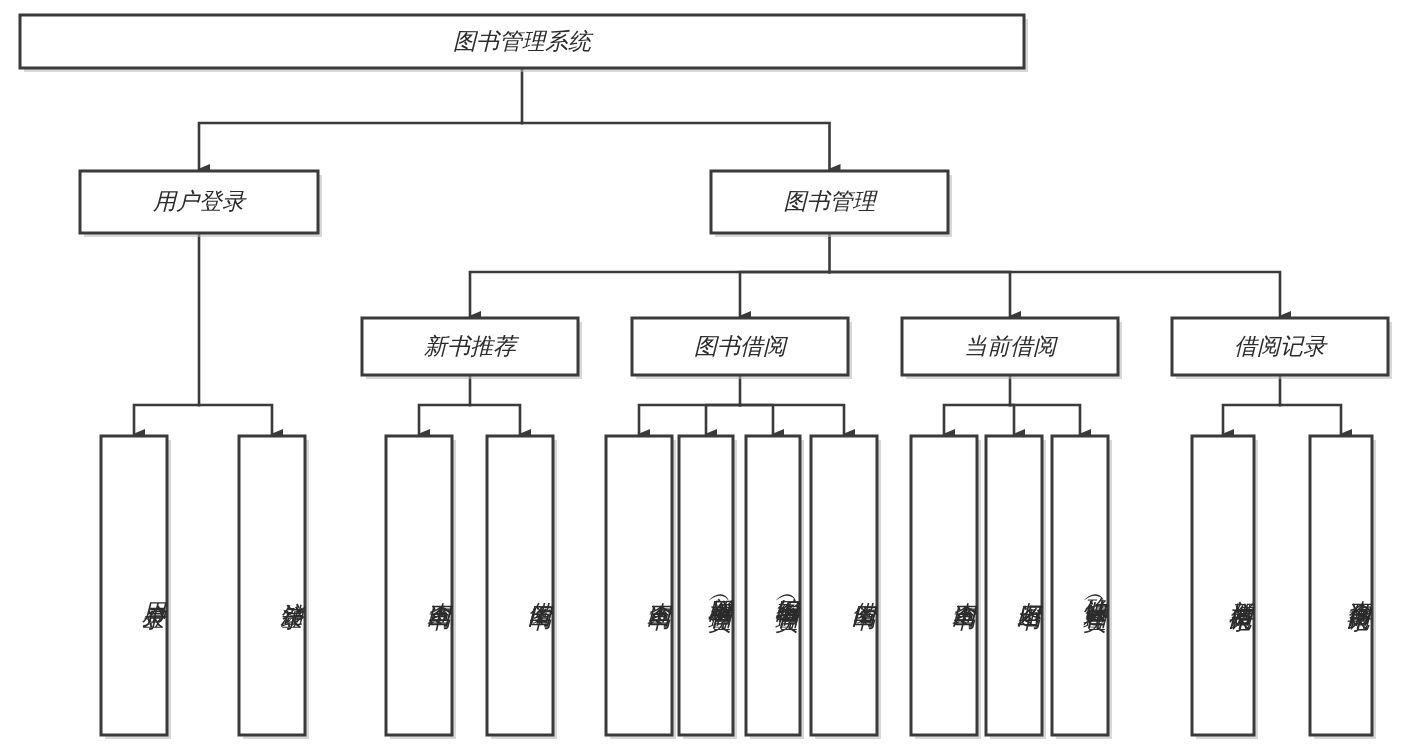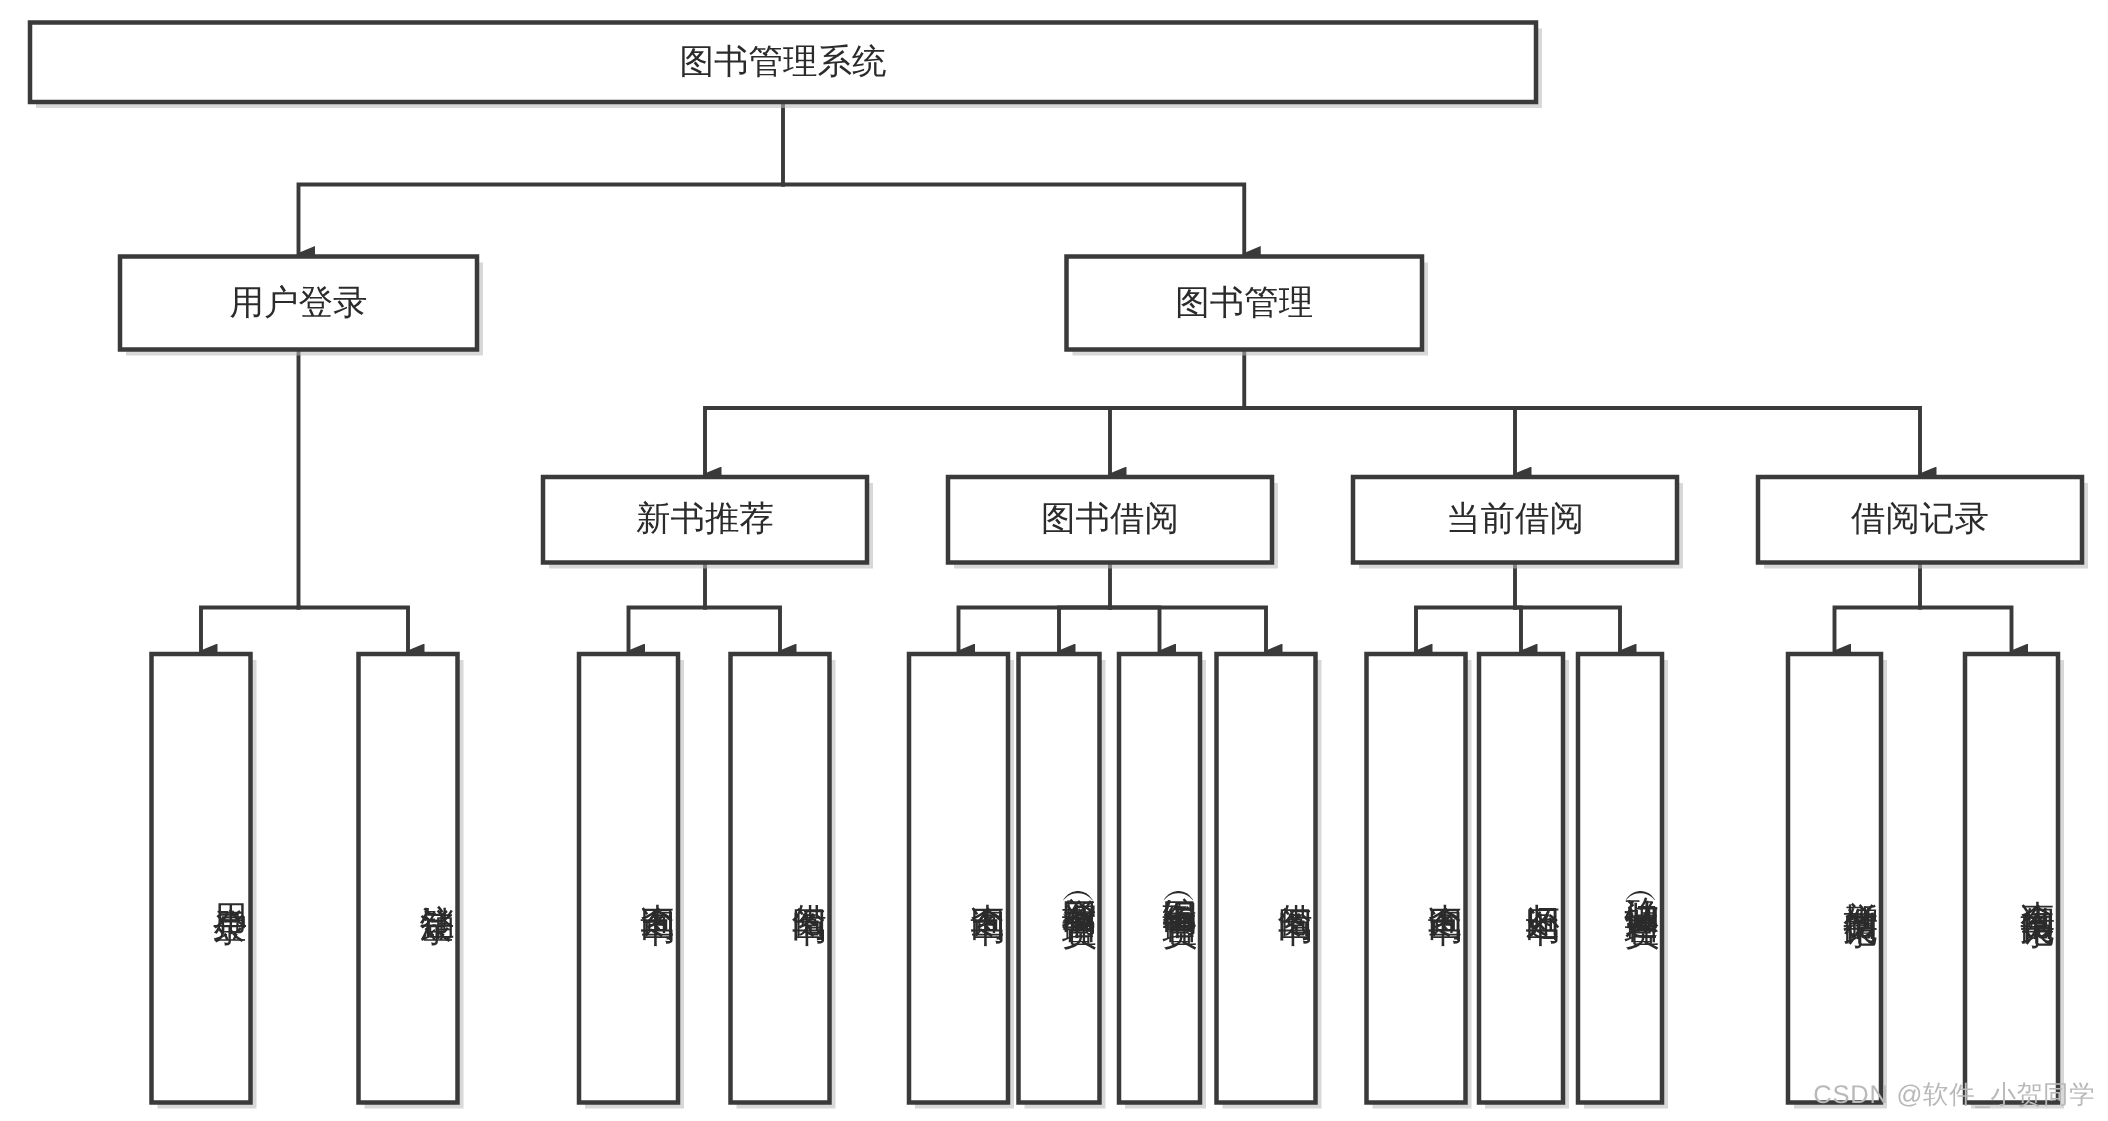--- a/index.html
+++ b/index.html
@@ -11,20 +11,21 @@
     width: 1405px;
     height: 747px;
     font-family: "Liberation Sans", "DejaVu Sans", sans-serif;
     overflow: hidden;
   }
   #diagram-root {
     position: relative;
     width: 1405px;
     height: 747px;
     background: #ffffff;
+    font-style: italic;
   }
   svg#tree-svg {
     position: absolute;
     left: 0;
     top: 0;
     width: 1405px;
     height: 747px;
   }
   .node-box {
     fill: #ffffff;
@@ -218,14 +219,13 @@
       <div class="leaf-label" style="left: 679px; top: 450px; width: 54px; height: 275px;">新增图书（管理员）</div>
       <div class="leaf-label" style="left: 746px; top: 450px; width: 54px; height: 275px;">编辑图书（管理员）</div>
       <div class="leaf-label" style="left: 811px; top: 450px; width: 66px; height: 275px;">借阅图书</div>
       <div class="leaf-label" style="left: 911px; top: 450px; width: 66px; height: 275px;">查询图书</div>
       <div class="leaf-label" style="left: 986px; top: 450px; width: 56px; height: 275px;">归还图书</div>
       <div class="leaf-label" style="left: 1052px; top: 450px; width: 56px; height: 275px;">确认归还（管理员）</div>
       <div class="leaf-label" style="left: 1192px; top: 450px; width: 62px; height: 275px;">新增借阅记录</div>
       <div class="leaf-label" style="left: 1310px; top: 450px; width: 62px; height: 275px;">查询借阅记录</div>
     </div>
 
-  <div class="watermark">CSDN @软件_小贺同学</div>
 </div>
 
 </body></html>

